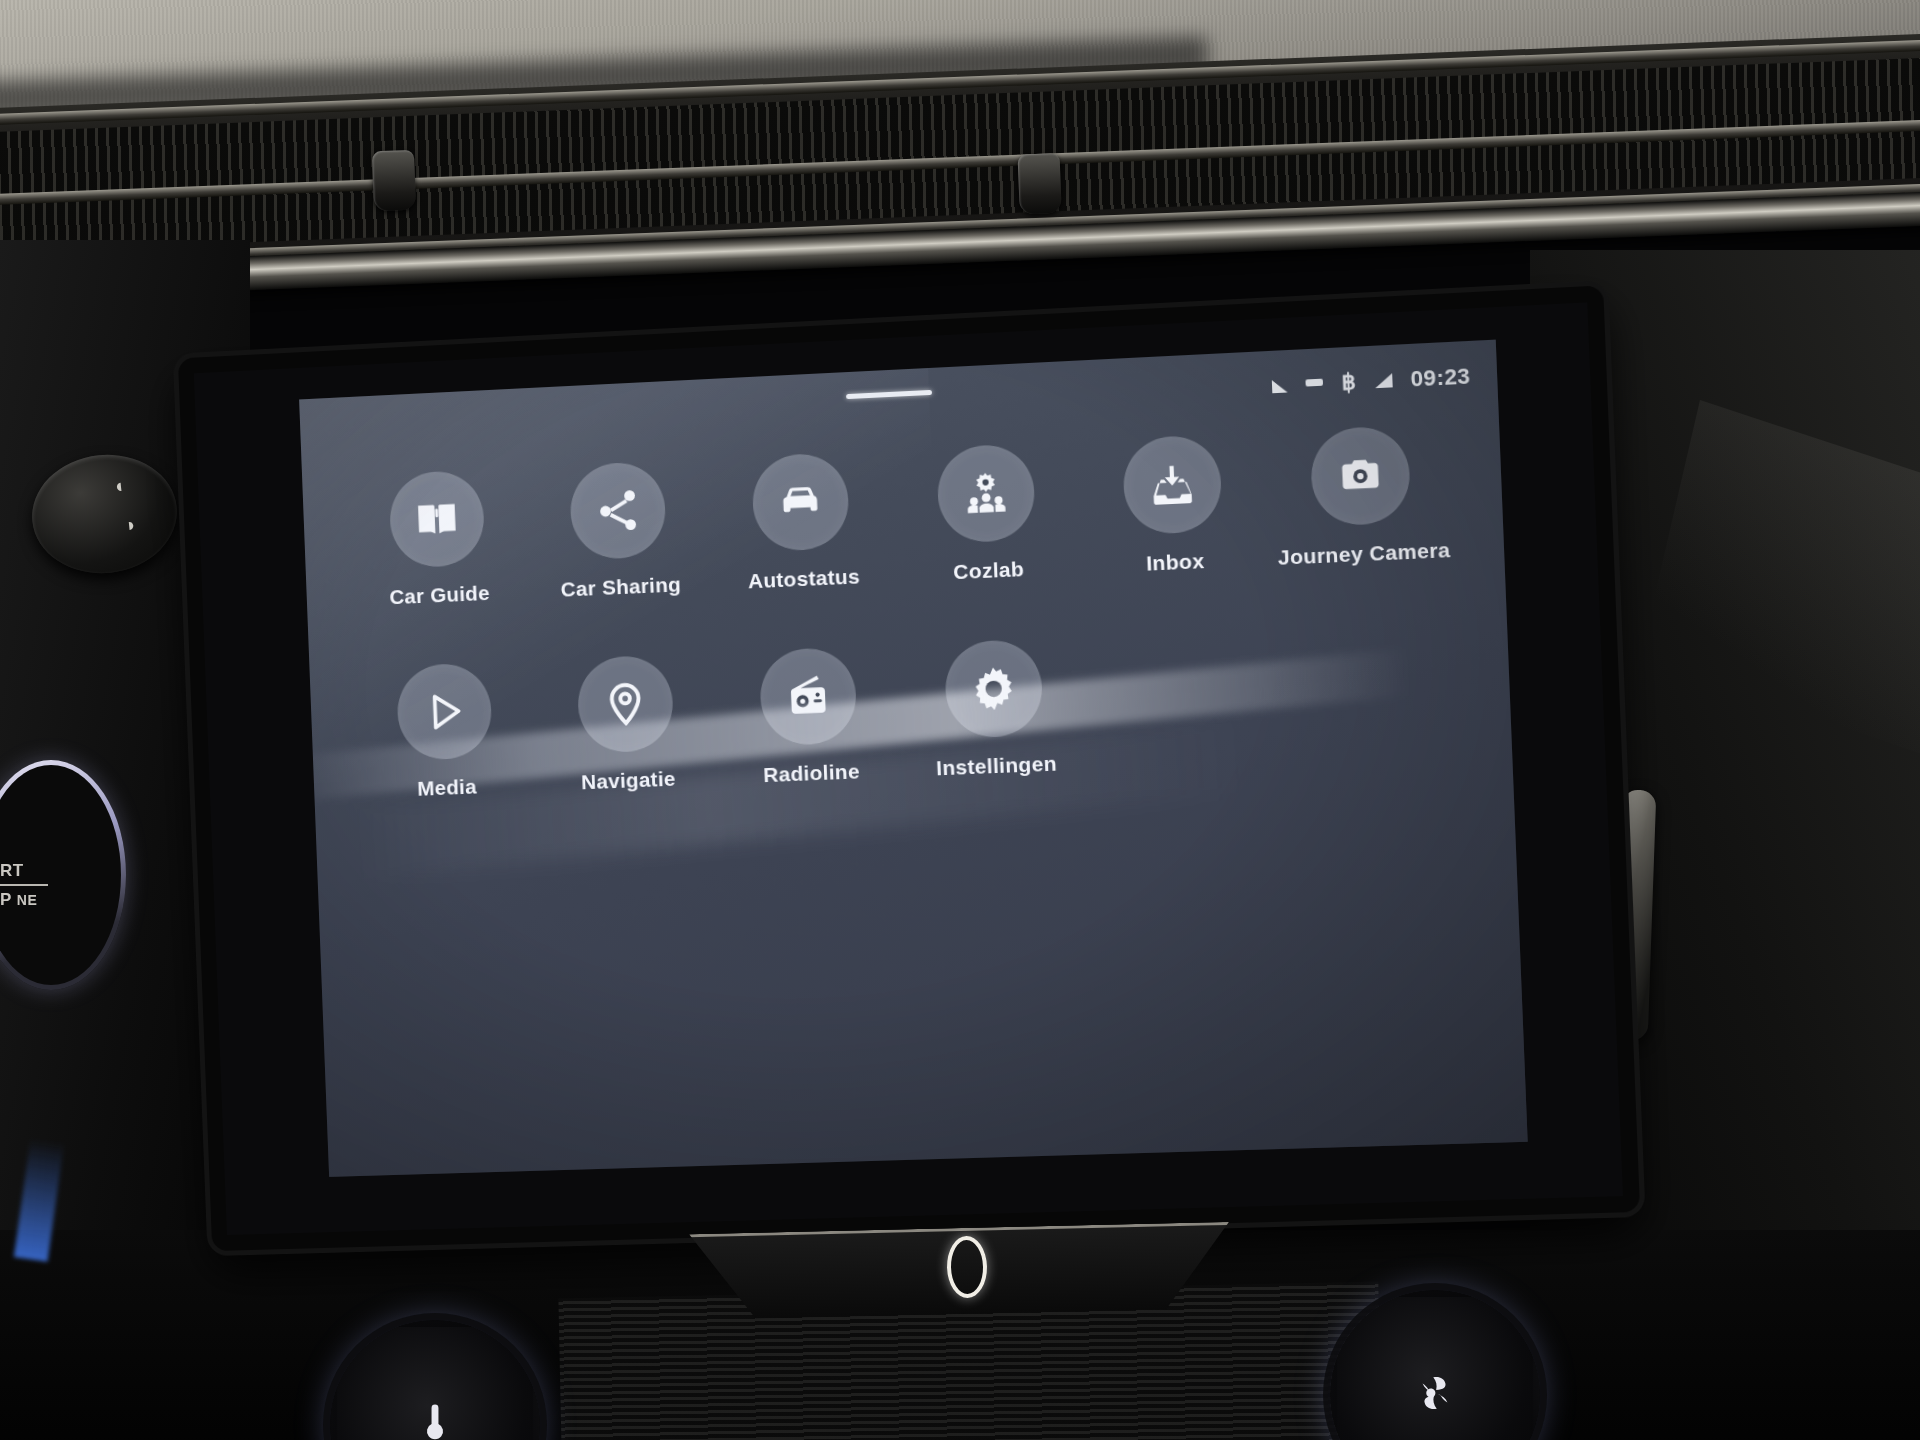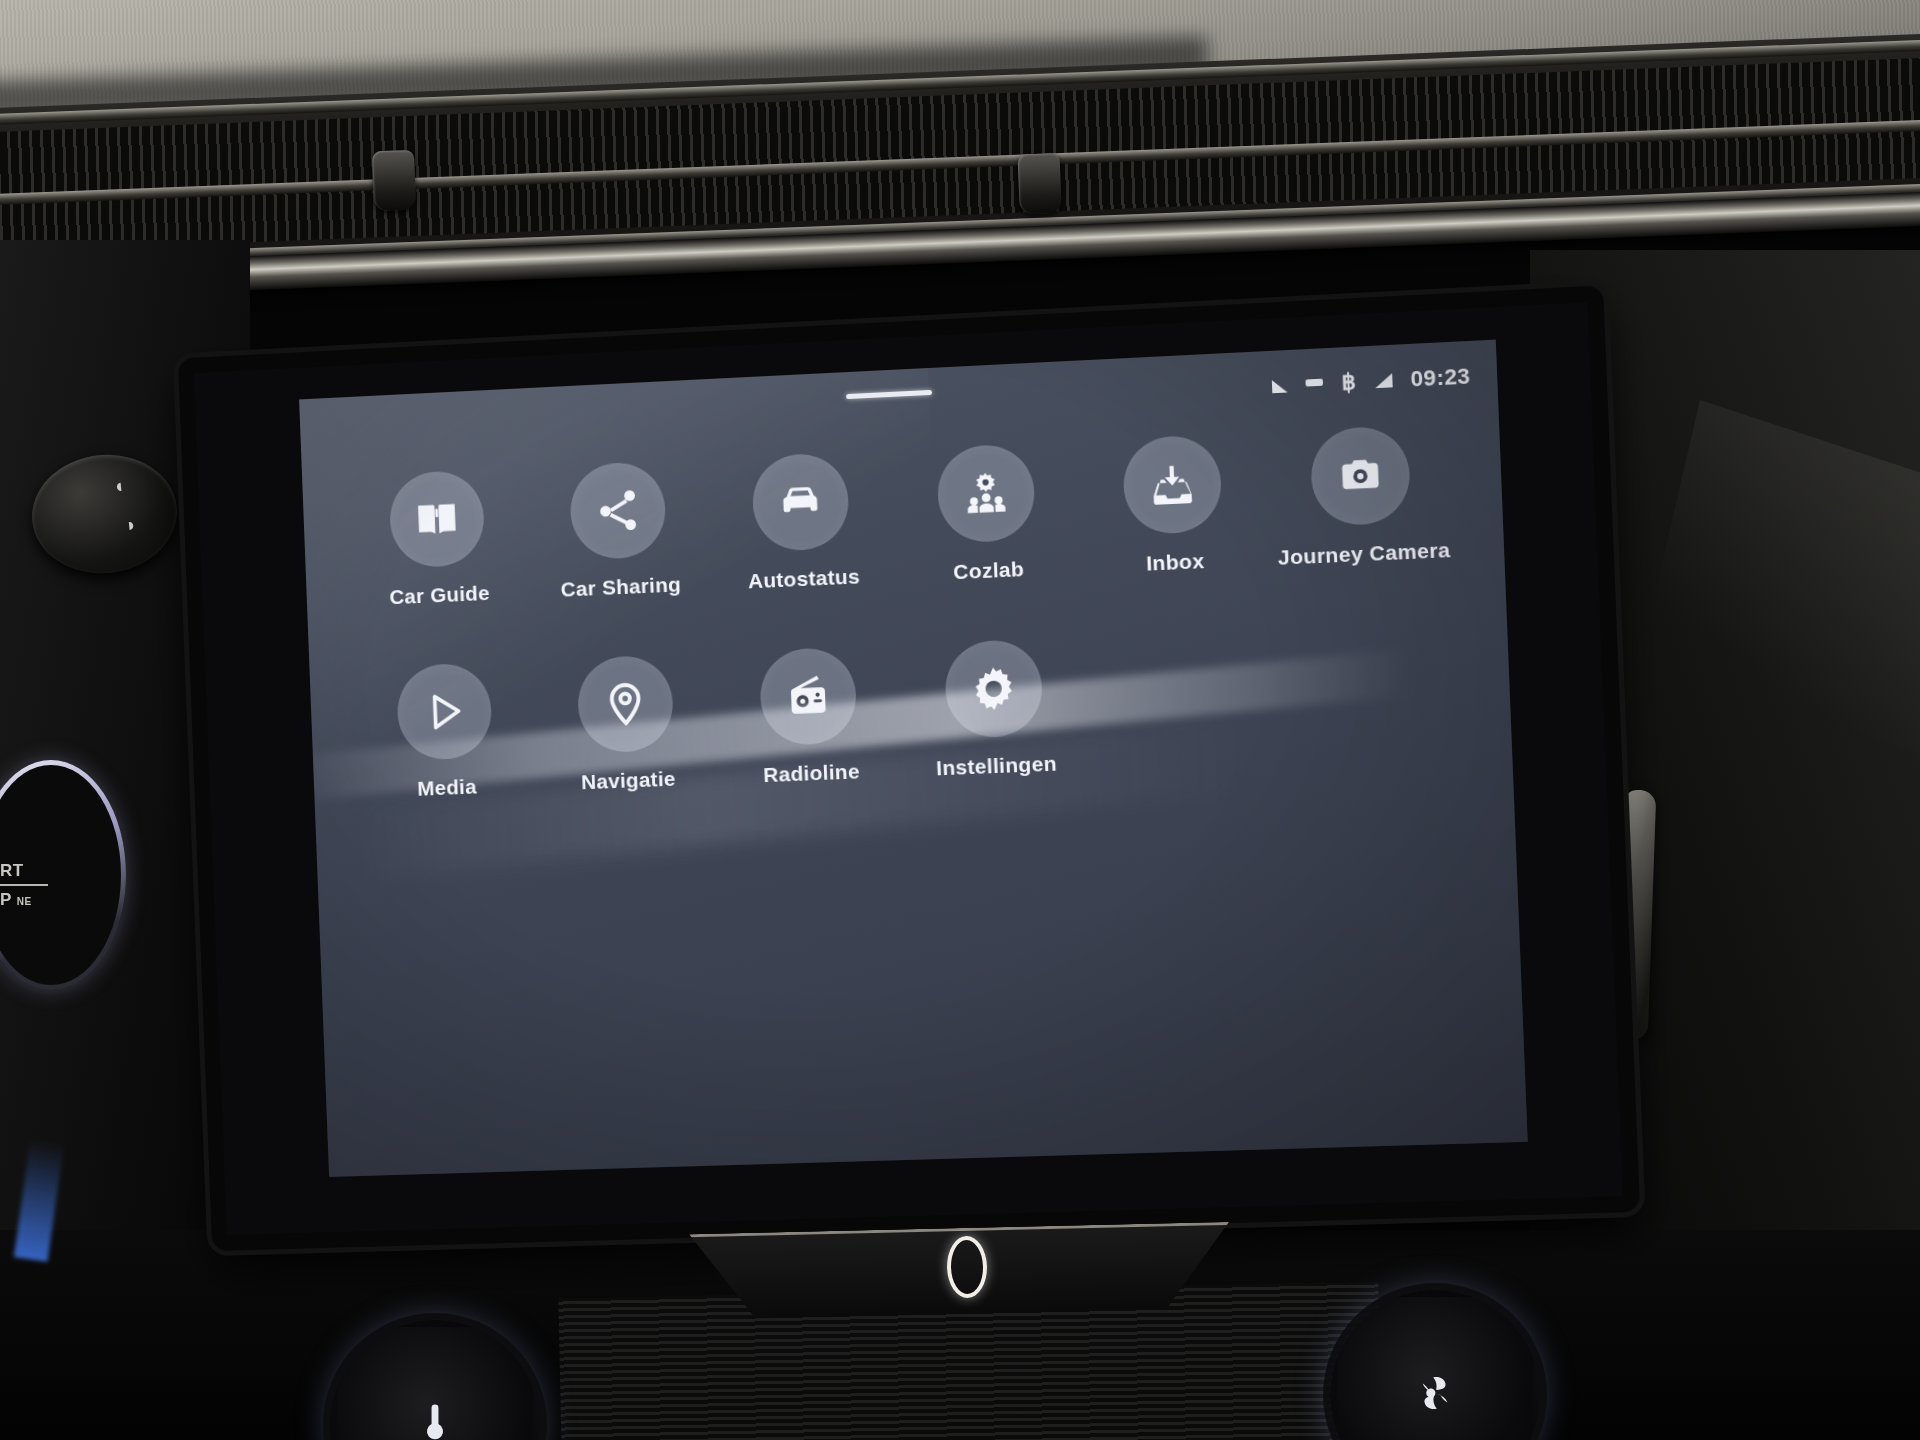--- a/index.html
+++ b/index.html
@@ -90,21 +90,21 @@
     border:5px solid transparent;
     background:linear-gradient(#0a0a0a,#0a0a0a) padding-box,
                linear-gradient(160deg,#e9e7f5,#9b9ac2 40%,#2b2b35 75%) border-box;
     box-shadow:0 0 22px rgba(170,170,220,.30);
   }
   .startstop-txt{
     position:absolute; left:0; top:860px; width:70px; color:#c9c7c1; font-size:17px;
     font-weight:bold; line-height:1.25; letter-spacing:.5px; text-align:left;
   }
   .startstop-txt .rule{ display:block; width:48px; height:2px; background:#b9b7b1; margin:3px 0; }
-  .startstop-txt .sm{ font-size:10px; }
+  .startstop-txt .sm{ font-size:14px; }
   .blue-line{
     position:absolute; left:22px; top:1140px; width:34px; height:120px;
     background:linear-gradient(180deg,rgba(60,110,220,0),rgba(70,130,255,.75));
     filter:blur(2px); transform:rotate(8deg);
   }
 
   
   .right-strip{
     position:absolute; left:1618px; top:790px; width:34px; height:250px; border-radius:16px;
     background:linear-gradient(100deg,#d8d5cb,#6d6b64 40%,#1b1b19 85%);

